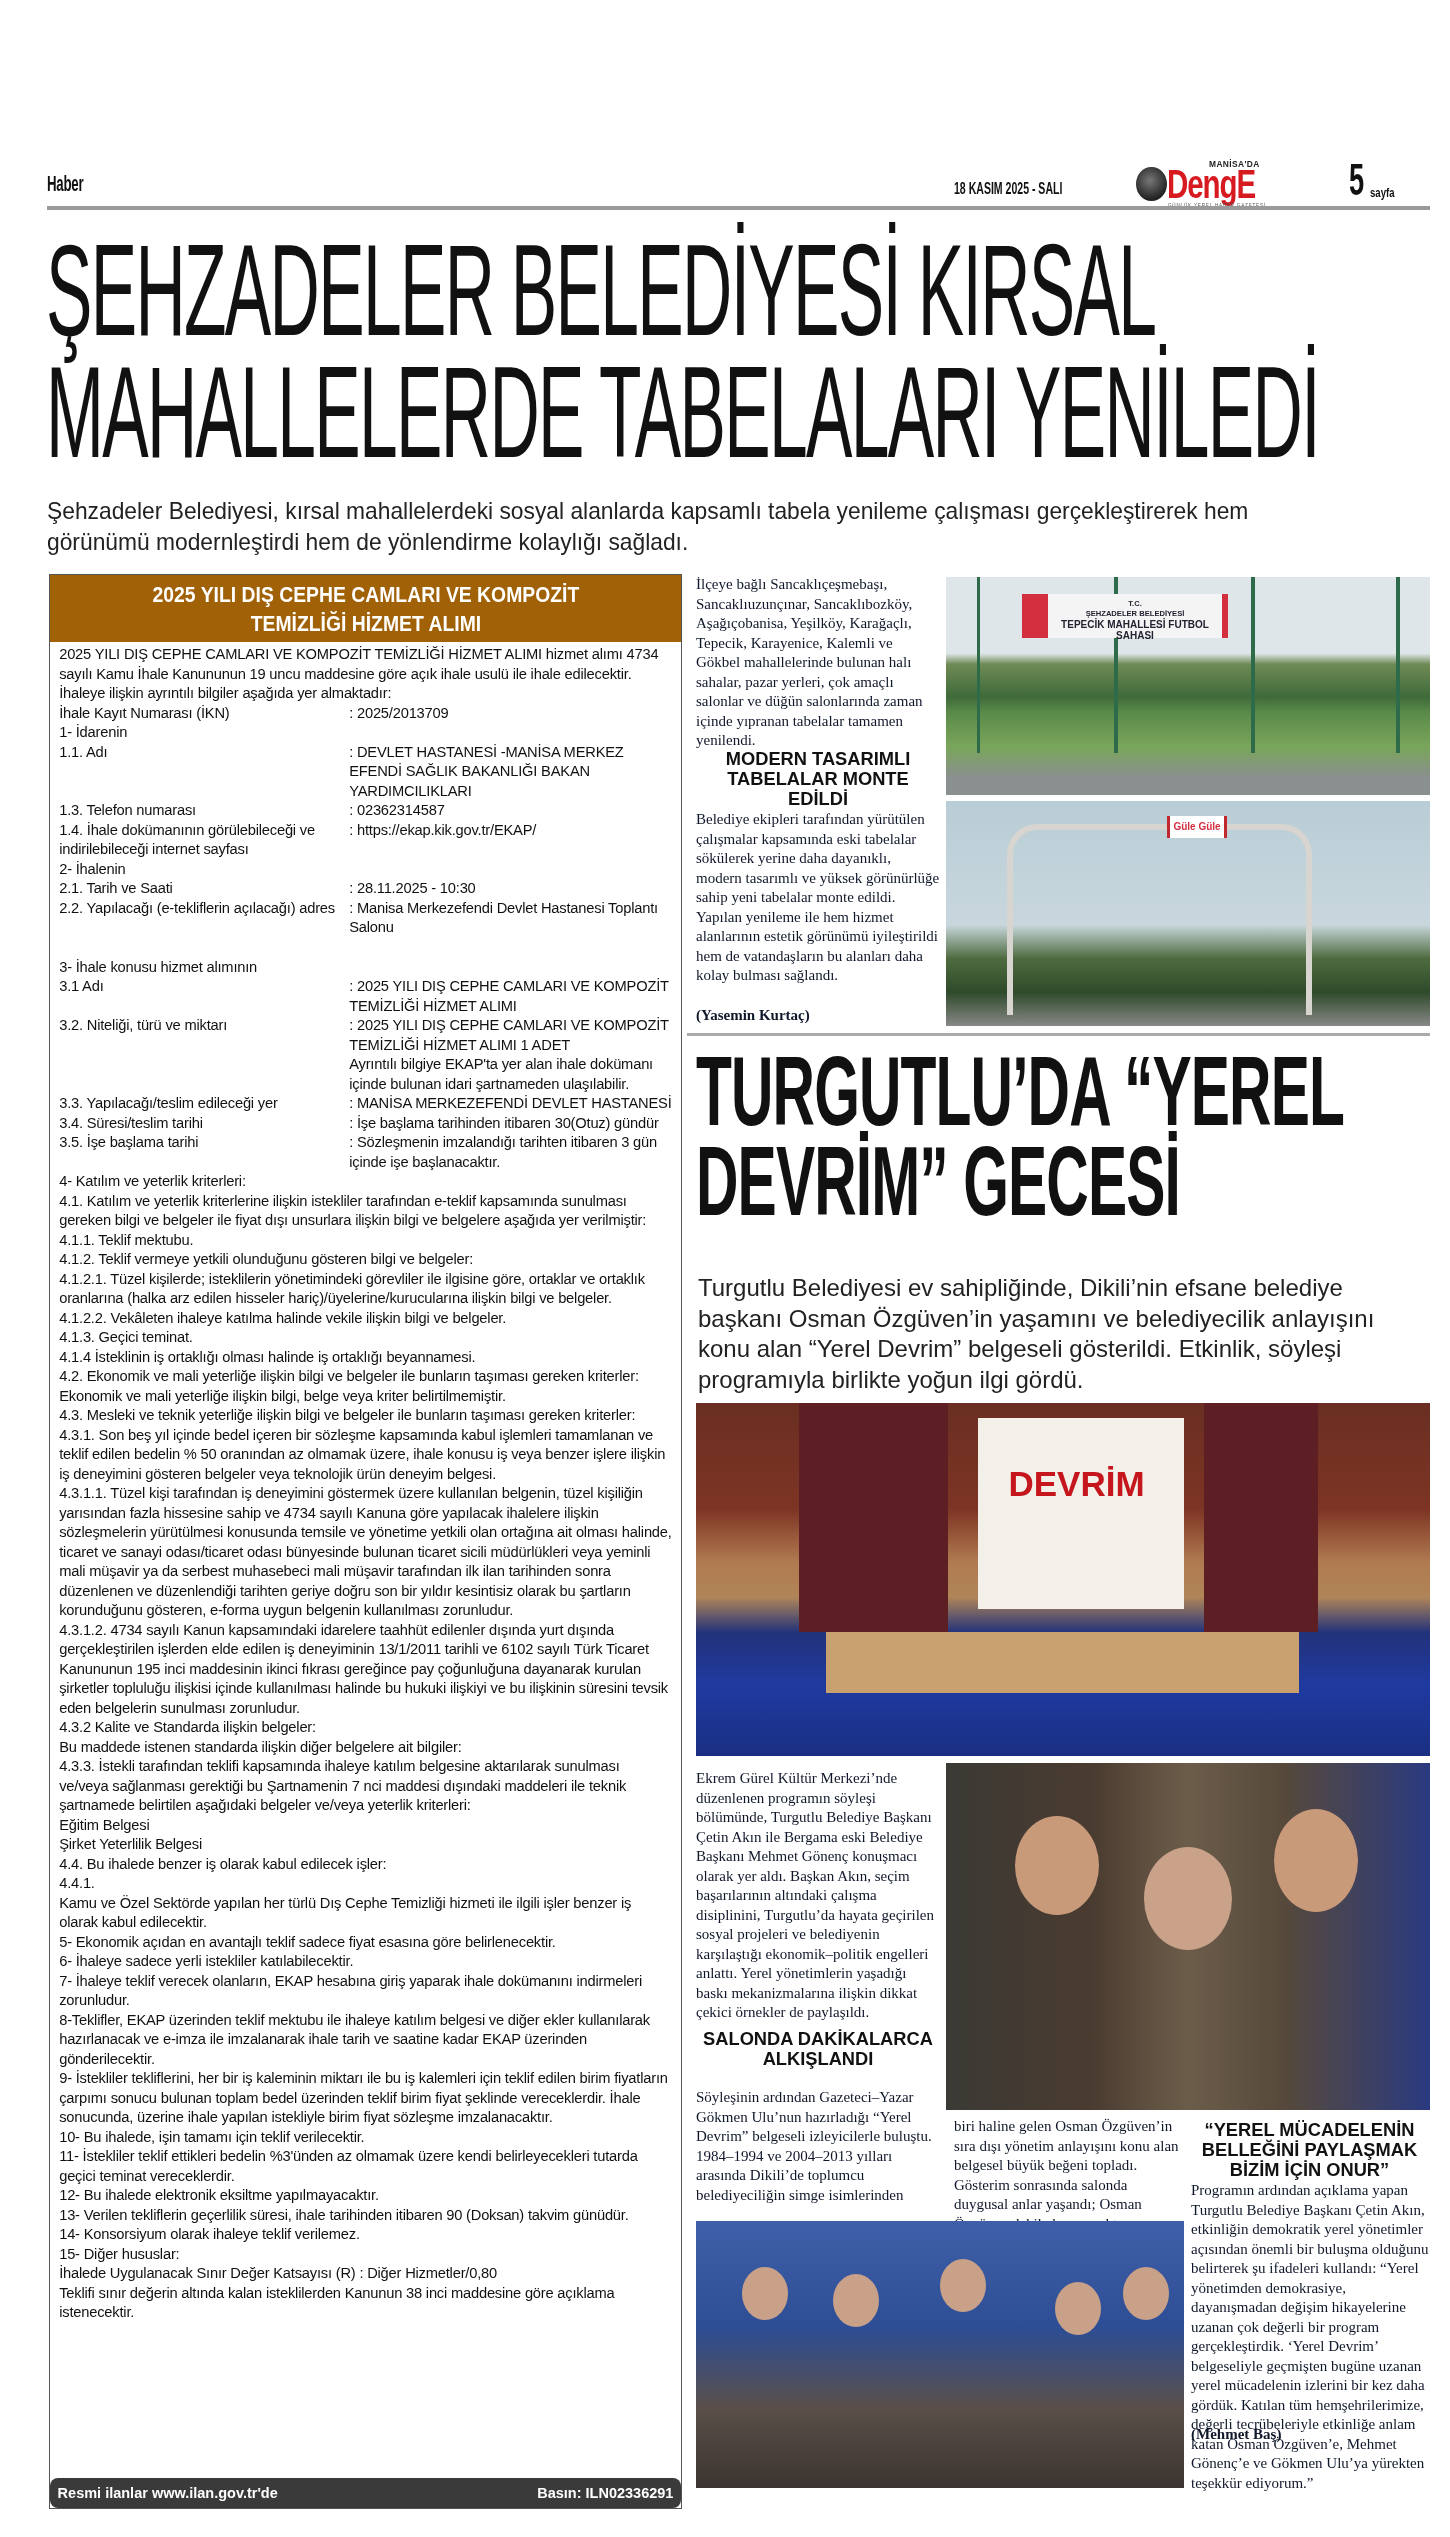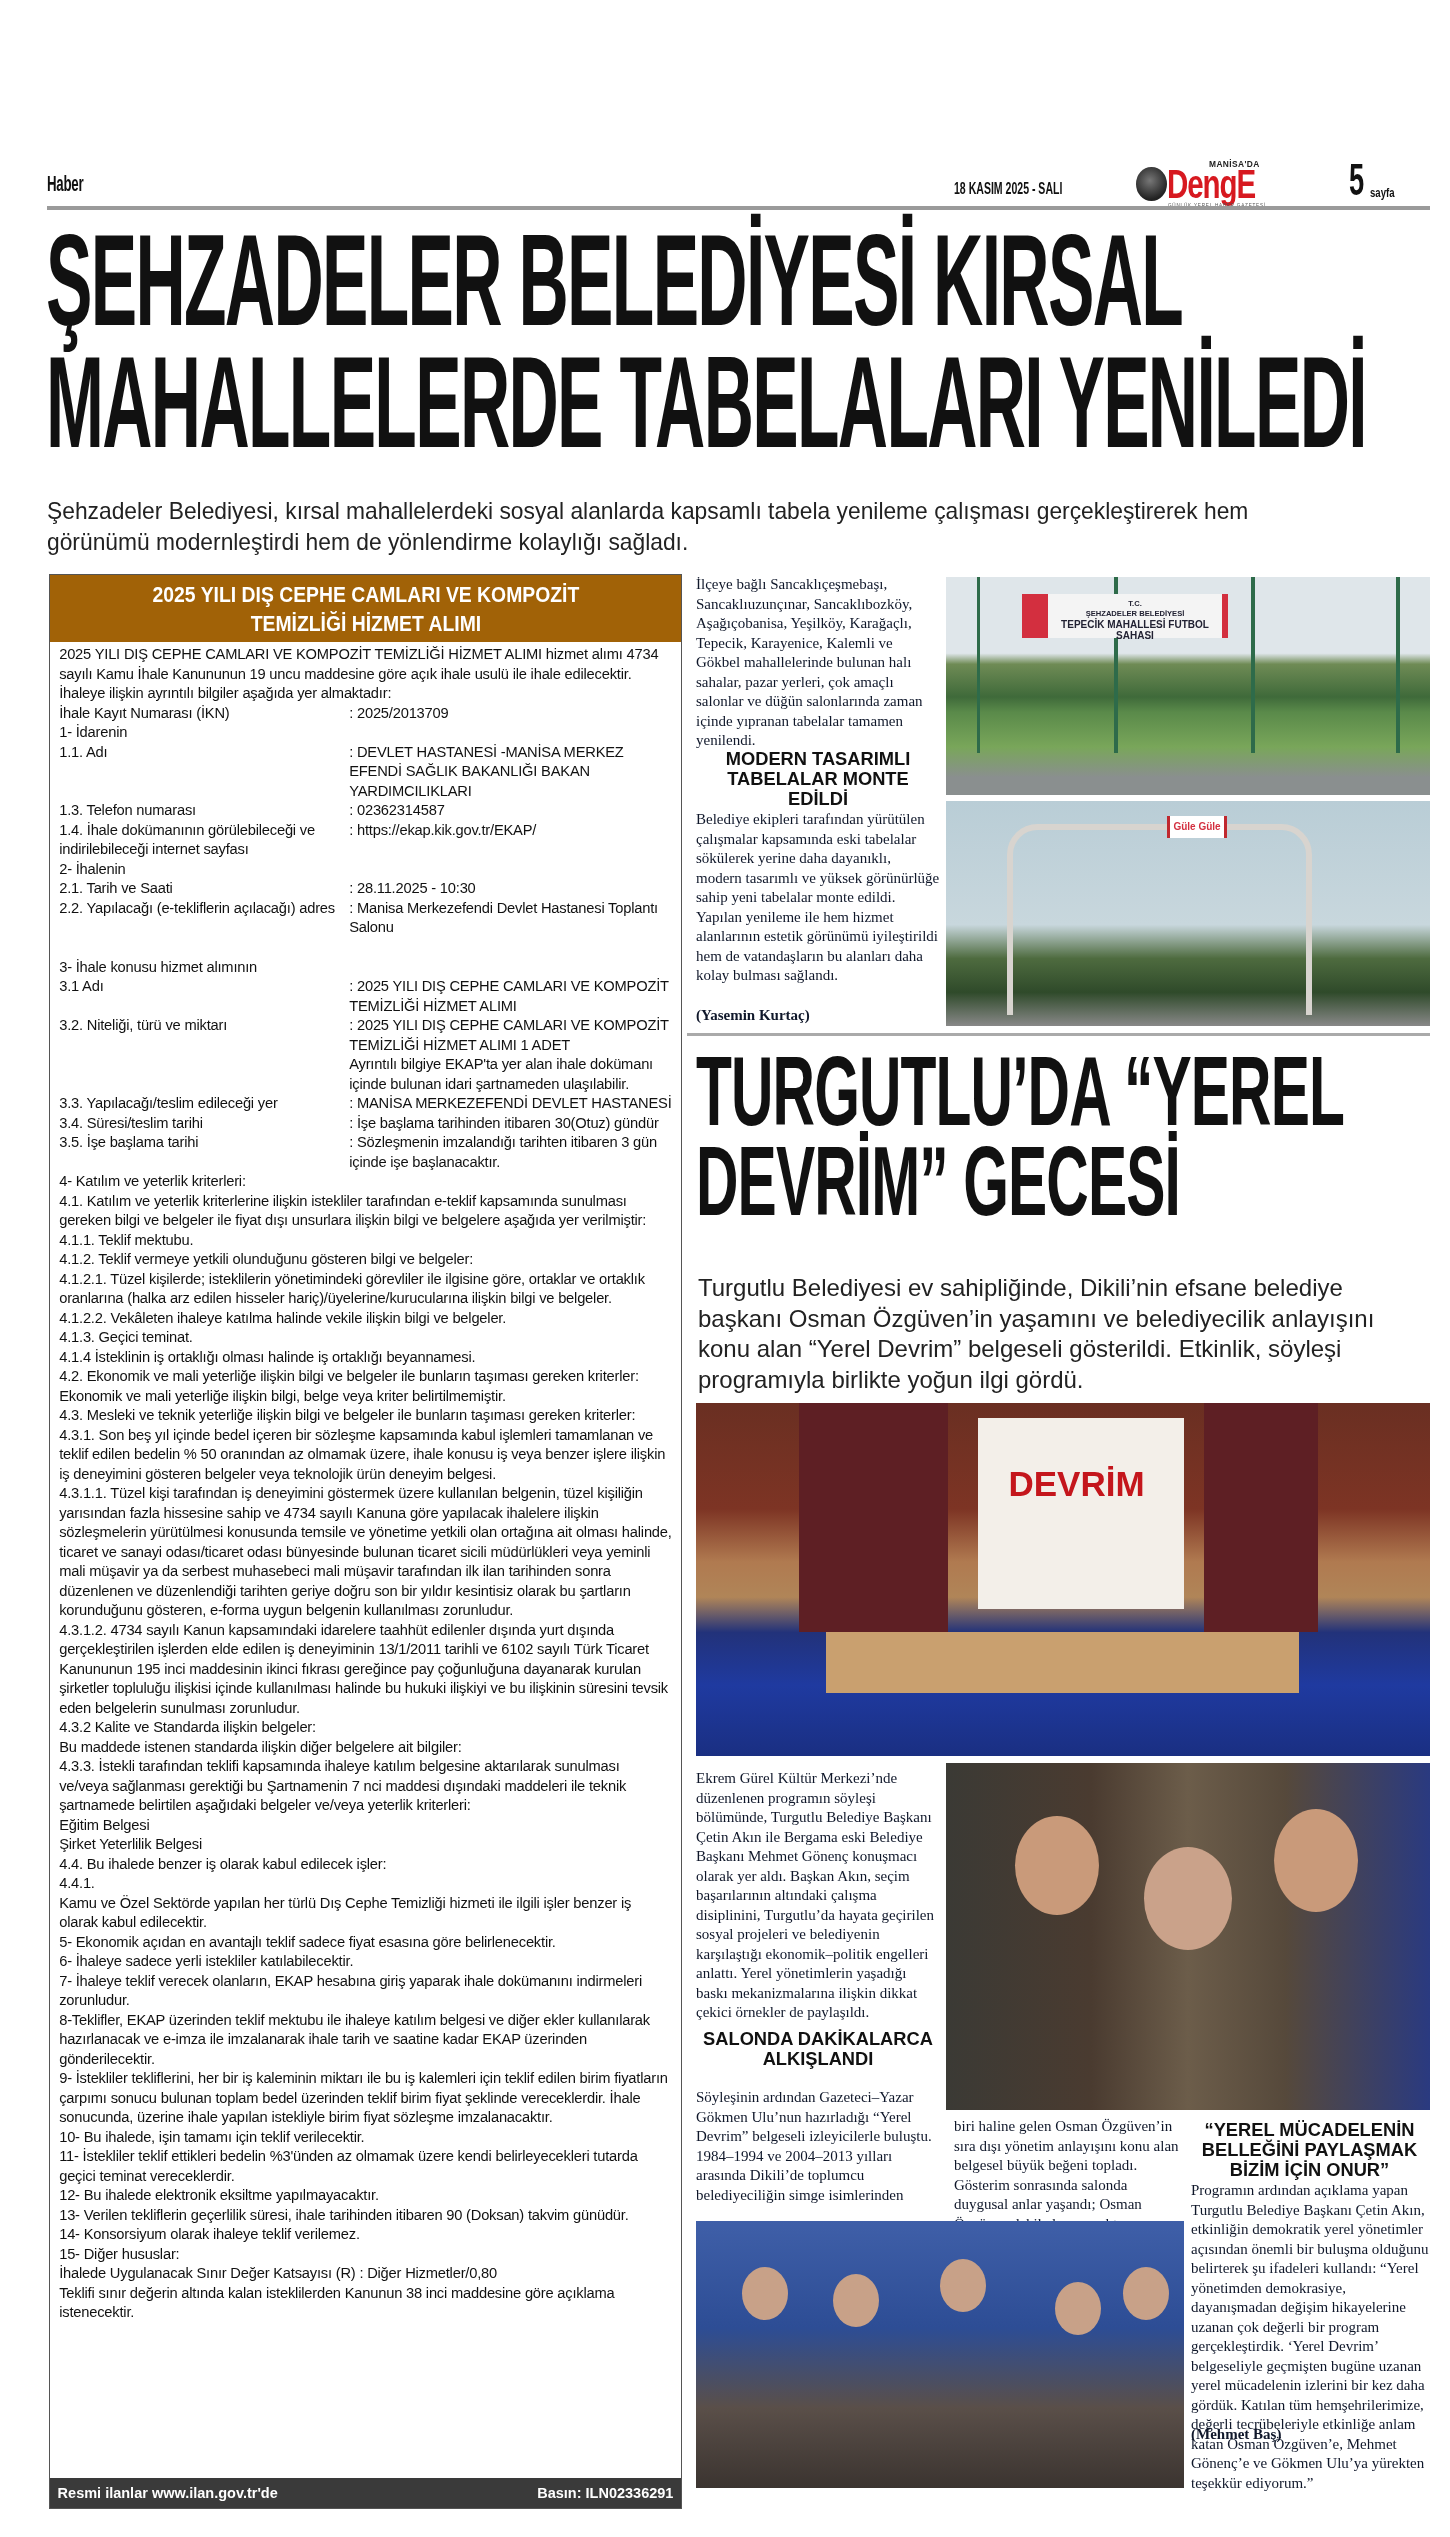--- a/index.html
+++ b/index.html
@@ -12,34 +12,34 @@
   .logo { left: 1136px; top: 159px; width: 137px; height: 49px; }
   .logo .small { position:absolute; left: 73px; top: 0; font-size: 8.4px; font-weight: bold; color: #222; letter-spacing: 0.4px; }
   .logo .main { position:absolute; left: 30.5px; top: 4.6px; font-size: 41px; font-weight: bold; color: #d71920; transform: scaleX(0.72); transform-origin: left; letter-spacing: -1.5px; line-height: 41px; }
   .logo .sub { position:absolute; left: 32px; top: 44px; font-size: 4.6px; color: #555; letter-spacing: 0.8px; }
   .logo .emblem { position:absolute; left: 0; top: 7.6px; width: 30.5px; height: 34px; border-radius: 50%; background: radial-gradient(circle at 45% 40%, #777, #222 70%); }
   .page-num { left: 1349px; top: 157px; font-size: 44px; font-weight: bold; transform: scaleX(0.62); transform-origin: left; line-height: 46px; }
   .page-word { left: 1370px; top: 185px; font-size: 13.7px; font-weight: bold; transform: scaleX(0.7); transform-origin: left; }
   .header-rule { left: 47px; top: 206px; width: 1383px; height: 3.8px; background: #9a9a9a; }
 
   
-  .headline { left: 46px; top: 219px; width: 1389px; font-weight: bold; font-size: 130px; line-height: 122px; transform-origin: left top; white-space: nowrap; letter-spacing: -3.1px; }
+  .headline { left: 46px; top: 229px; width: 1389px; font-weight: normal; font-size: 130px; line-height: 122px; transform-origin: left top; white-space: nowrap; letter-spacing: -3.1px; }
   .headline div { transform: scaleX(0.535); transform-origin: left; }
   .lede { left: 47px; top: 496px; width: 1374px; font-size: 24px; line-height: 30.5px; color: #222; transform: scaleX(0.95); transform-origin: left; }
 
   
   .ad { left: 49px; top: 574px; width: 633px; height: 1935px; border: 1.5px solid #555; background: #fff; }
   .ad-title { background: #a16207; color: #fff; text-align: center; font-weight: bold; font-size: 22px; line-height: 29px; padding: 4.6px 7.6px 6.1px; height: 67px; }
   .ad-title span { display:block; transform: scaleX(0.88); }
   .ad-body { padding: 3.1px 9.2px 0 9.2px; font-size: 14.7px; line-height: 19.5px; color: #111; letter-spacing: -0.2px; }
   .ad-body p { white-space: normal; }
   .kv { display: flex; }
   .kv .k { width: 290px; flex: none; }
   .kv .v { flex: 1; }
-  .ad-footer { position: absolute; left: 0; right: 0; bottom: 0; height: 30.5px; background: #3a3a3a; color: #fff; font-weight: bold; font-size: 14.5px; display:flex; justify-content: space-between; align-items:center; padding: 0 7.6px; }
+  .ad-footer { position: absolute; left: 0; right: 0; bottom: 0; height: 30.5px; background: #3a3a3a; color: #fff; font-weight: bold; font-size: 14.5px; display:flex; justify-content: space-between; align-items:center; padding: 0 7.6px; border-radius: 8px; }
   .gap { height: 20px; }
   .col-text { font-family: "Liberation Serif", serif; font-size: 15px; line-height: 19.5px; color: #0f172a; }
   .subhead { font-family: "Liberation Sans", sans-serif; font-weight: bold; font-size: 18.3px; line-height: 20px; text-align: center; color: #111; }
   .photo { overflow: hidden; }
 
   .pic-field { left: 946px; top: 577px; width: 484px; height: 218px; background: linear-gradient(#dfe6ea 0%, #dfe6ea 35%, #6f8b55 40%, #3f6a3a 55%, #5a8a4a 62%, #79a65a 78%, #8a8f8f 92%); }
   .pic-field .banner { position:absolute; left: 76px; top: 17px; width: 206px; height: 44px; background:#f4f4f4; border-left: 26px solid #d32f3f; border-right: 6.1px solid #d32f3f; text-align:center; font-size: 7.6px; font-weight:bold; color:#223; line-height: 10.7px; padding-top: 4.6px; }
   .pic-field .banner .t3 { font-size: 10px; }
   .pic-field .post { position:absolute; top:0; width:3.8px; height:176px; background:#2e6b4a; }
   .pic-gate { left: 946px; top: 801px; width: 484px; height: 225px; background: linear-gradient(#b9cdd6 0%, #c8d7dd 55%, #4e6b3f 70%, #2f4a2a 85%, #888 100%); }

